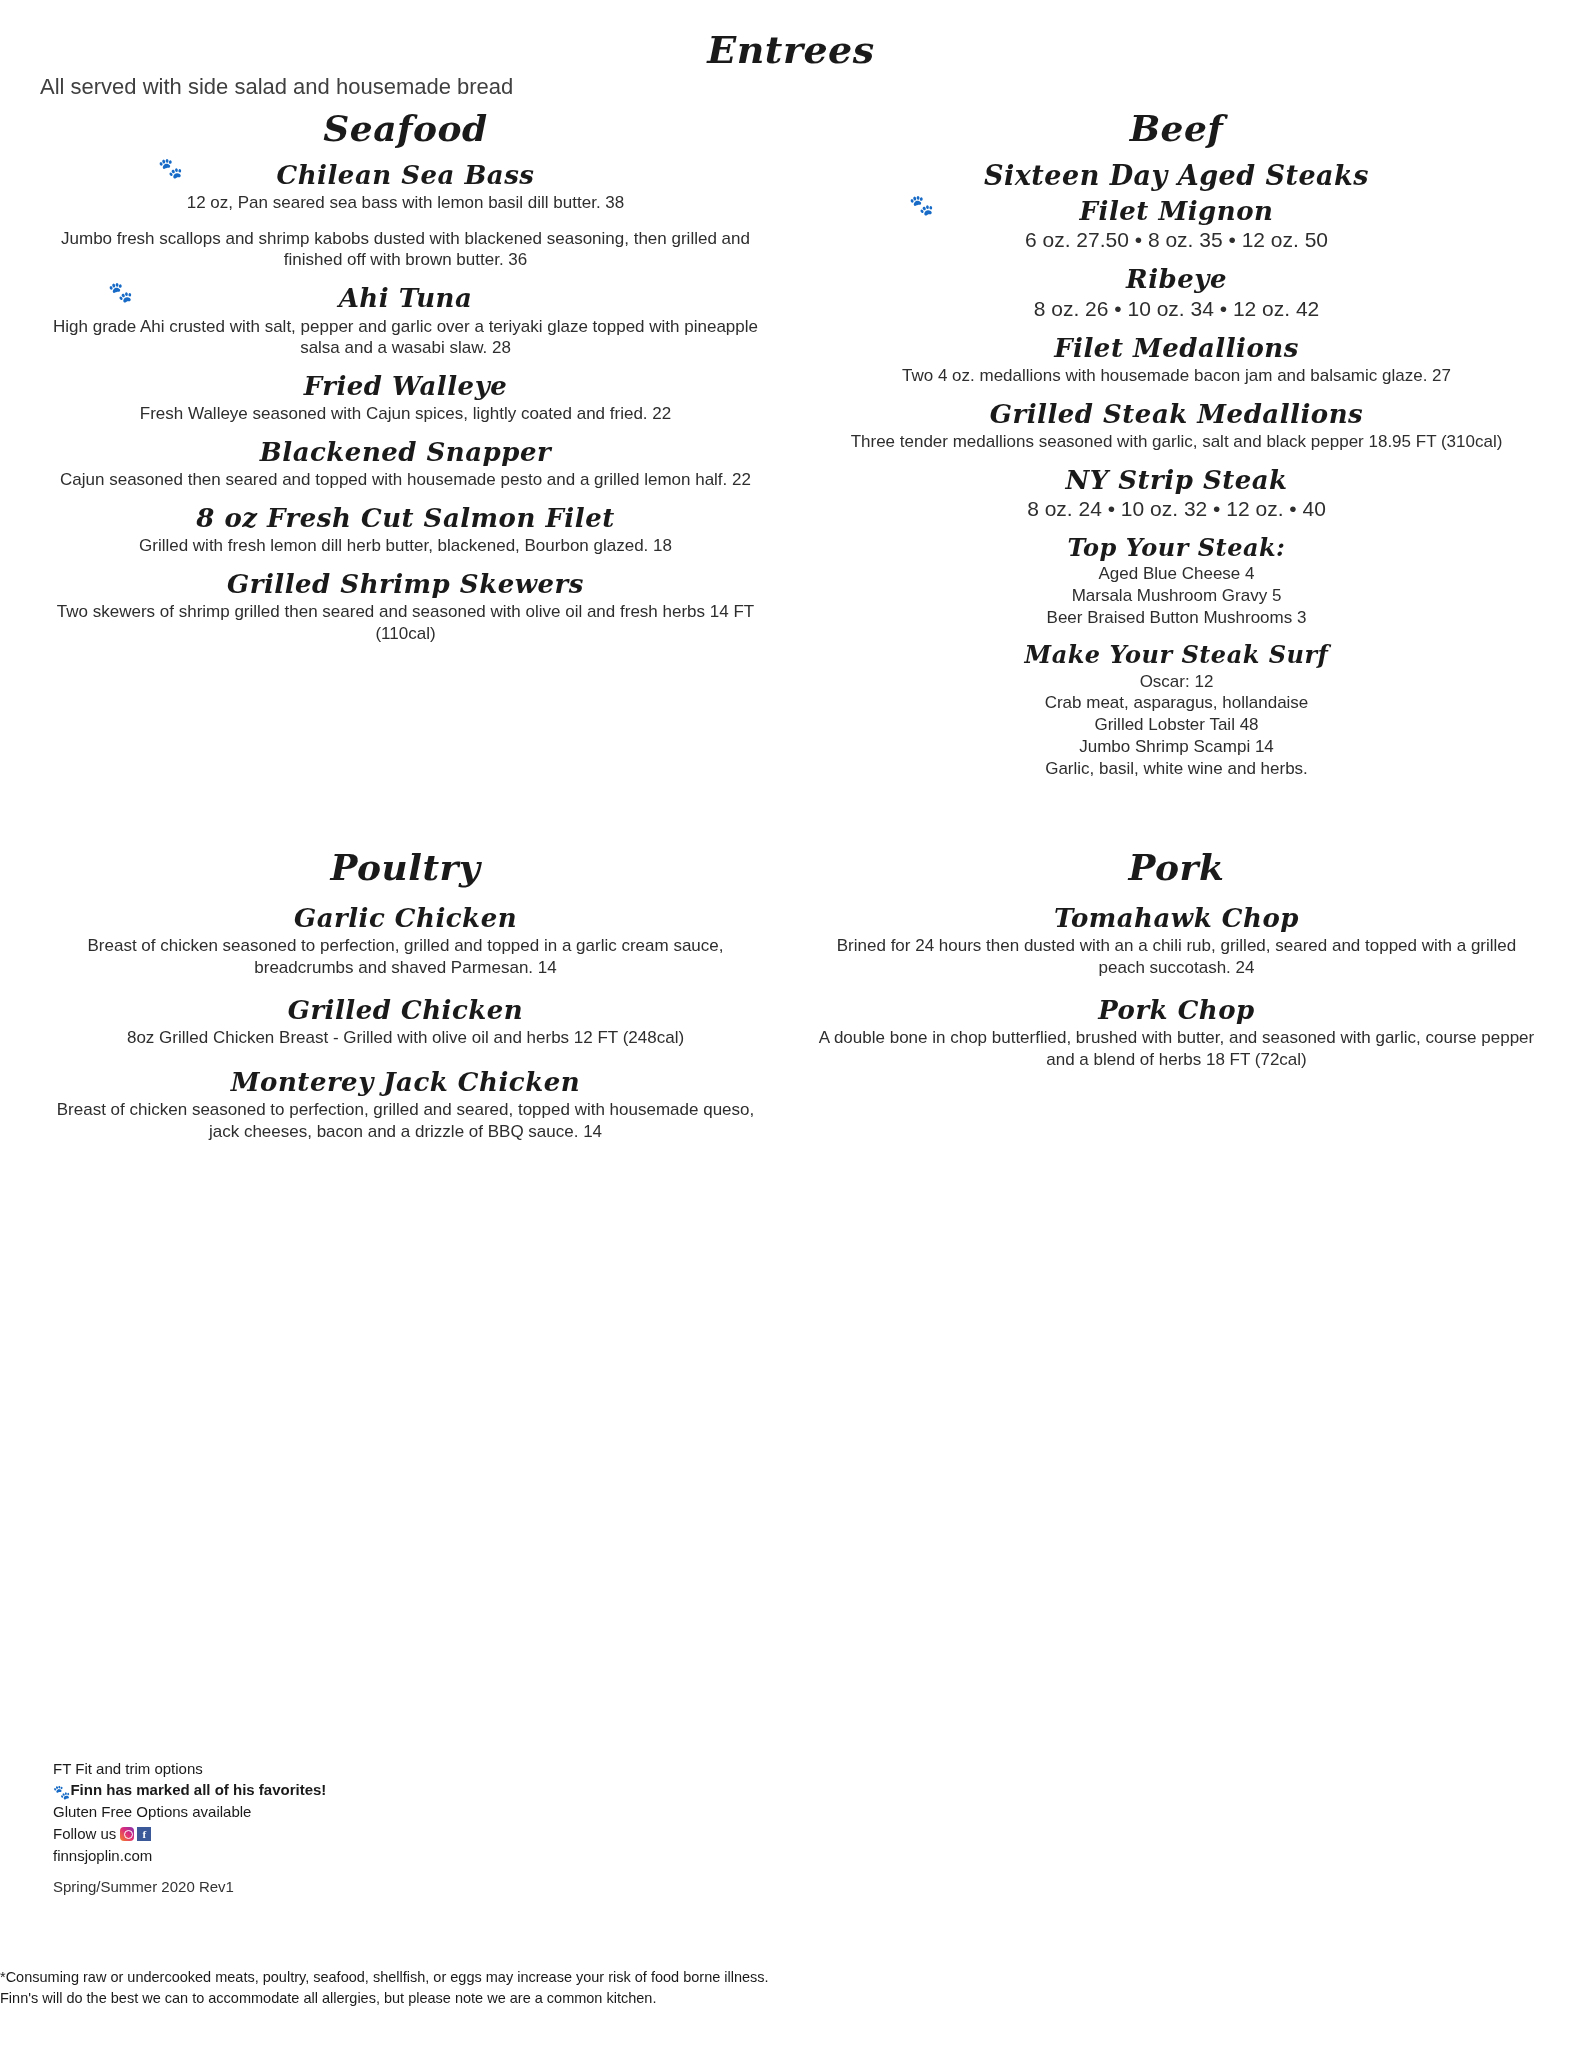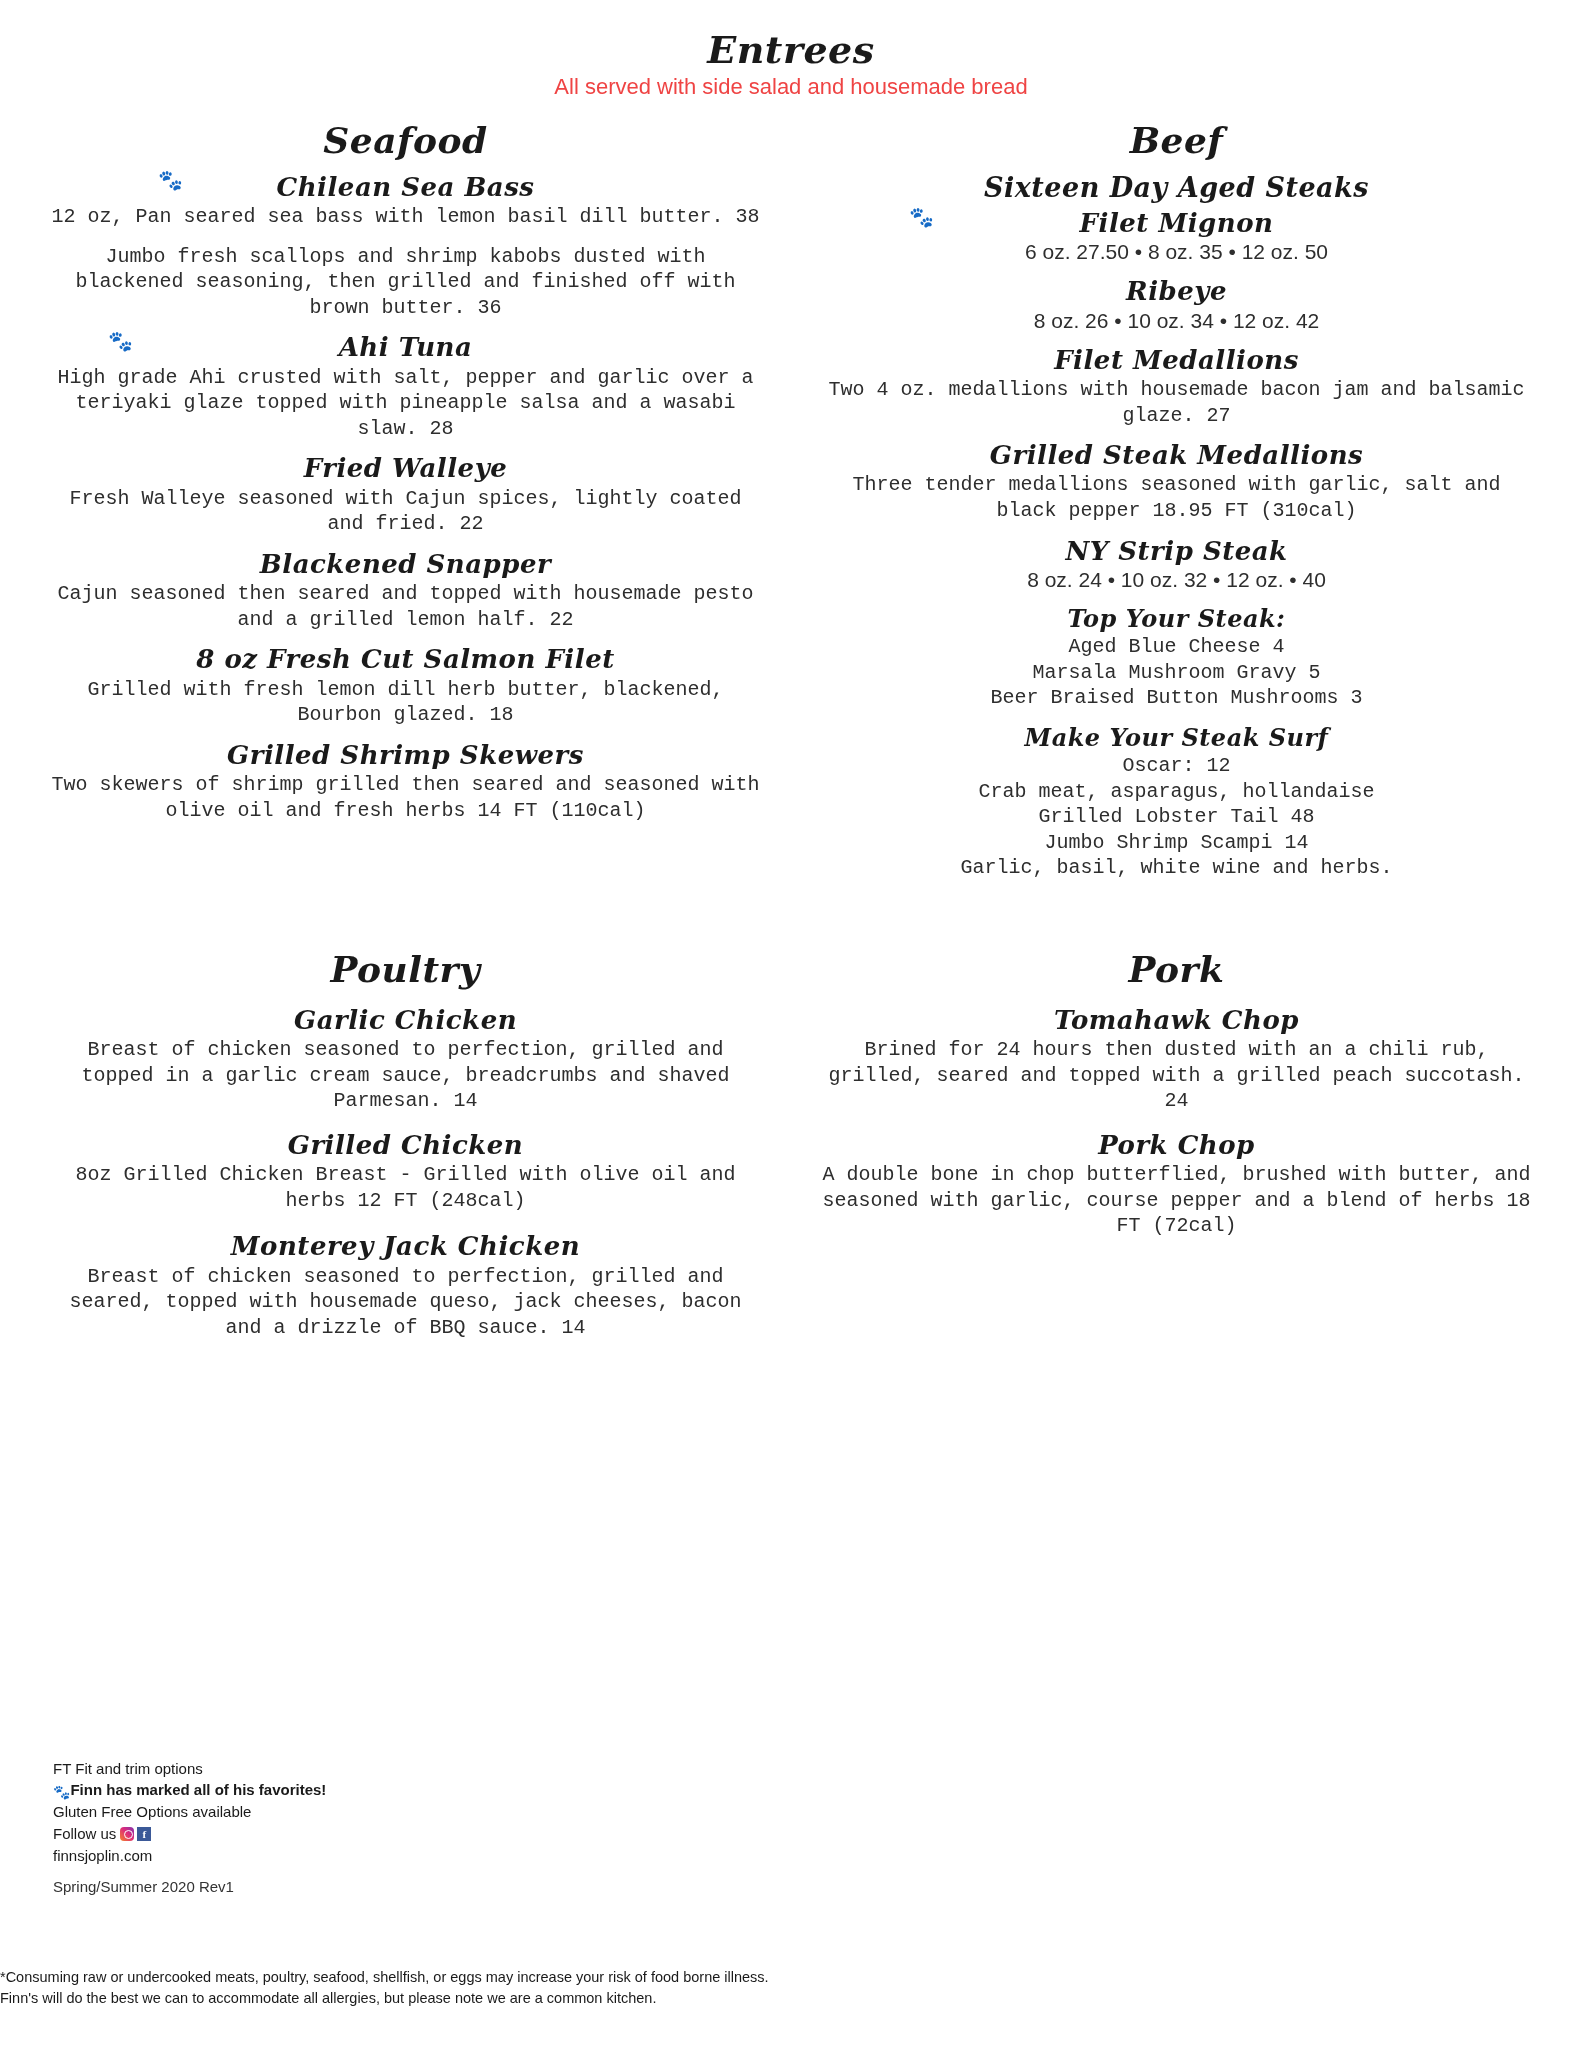--- a/index.html
+++ b/index.html
@@ -30,24 +30,23 @@
     letter-spacing: 0.5px;
     color: #1a1a1a;
     text-align: center;
     line-height: 1.05;
   }
   .page-title {
     font-size: 38px;
     margin: 8px 0 4px 0;
   }
   .page-sub {
-    text-align: center;
     font-size: 22px;
-    color: #ef4444;
-    margin-bottom: 12px;
+    color: #404040;
+    margin-bottom: 0;
     font-family: "Liberation Sans", sans-serif;
   }
   .cols {
     display: flex;
     width: 100%;
     gap: 40px;
   }
   .col {
     width: 50%;
   }
@@ -59,25 +58,25 @@
   .item-name {
     font-size: 26px;
     margin-bottom: 3px;
     display: block;
   }
   .item-name.sub {
     font-size: 24px;
   }
   .item-desc {
     text-align: center;
-    font-size: 20px;
+    font-size: 17px;
     line-height: 1.28;
     color: #2e2e2e;
     padding: 0 6px;
-    font-family: Liberation Mono, monospace;
+    font-family: Liberation Sans, sans-serif;
   }
   .paw {
     display: inline-block;
     font-size: 20px;
     line-height: 1;
     vertical-align: 3px;
     margin-left: 6px;
     font-style: normal;
     font-family: "DejaVu Sans", sans-serif;
   }

